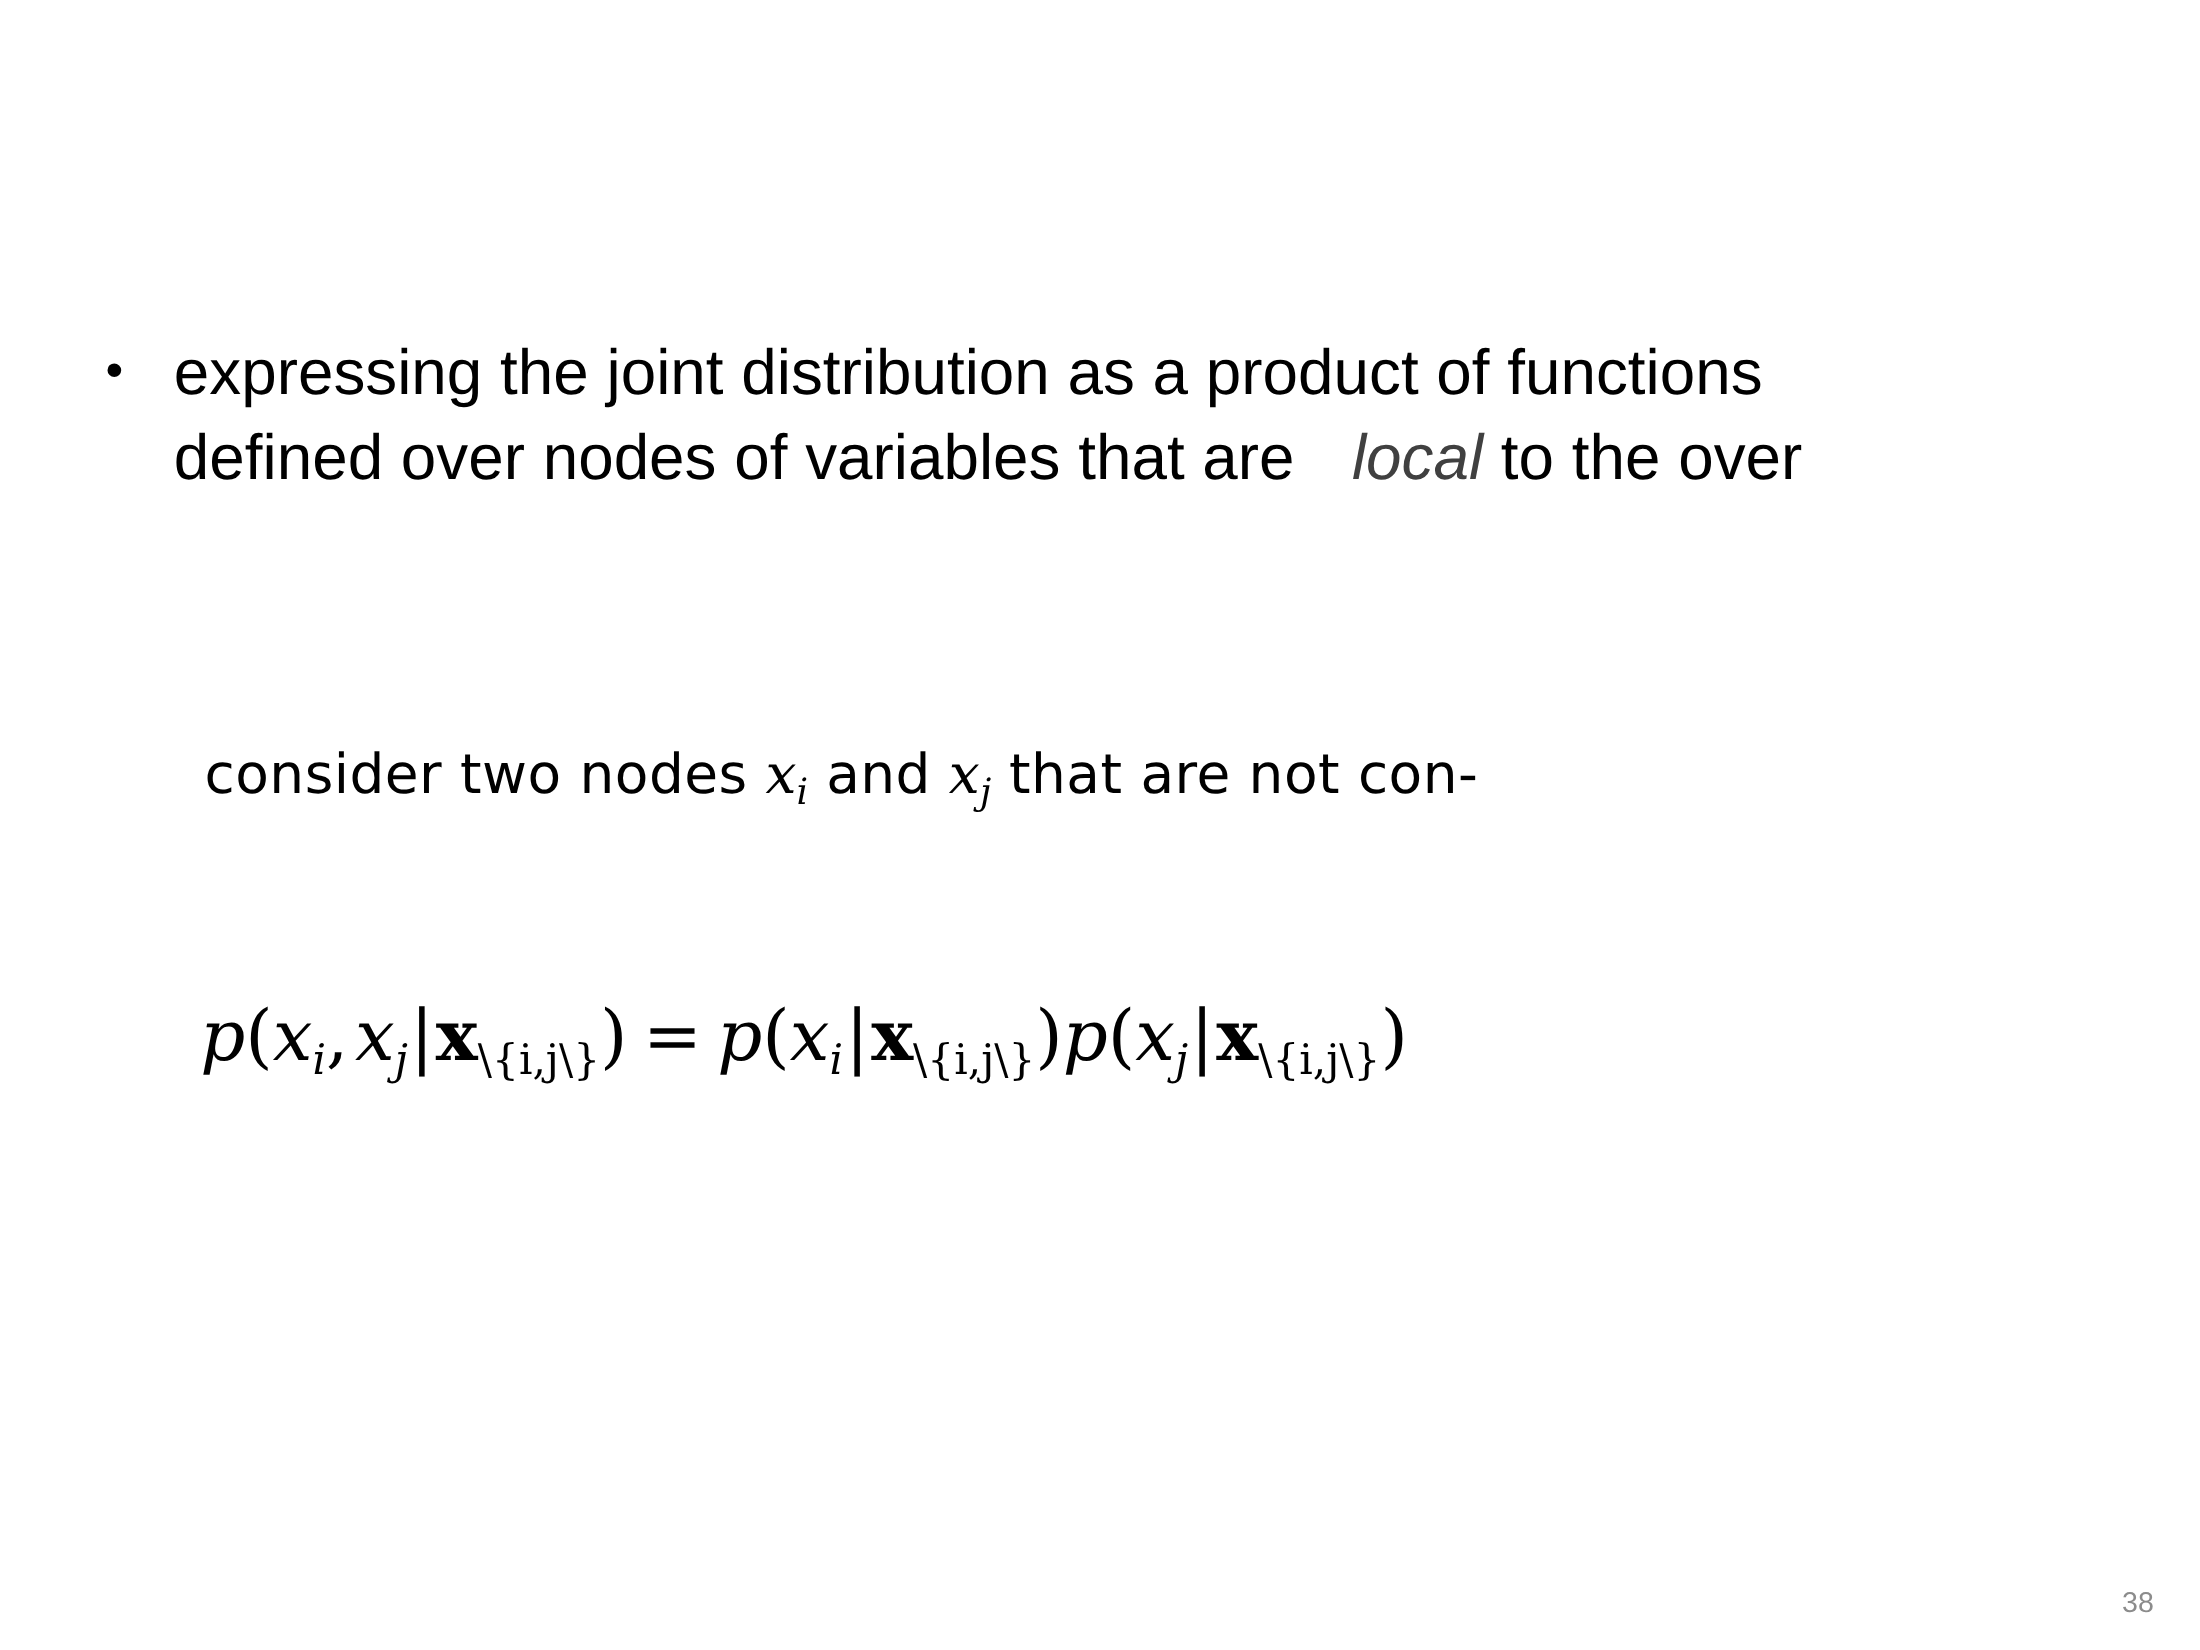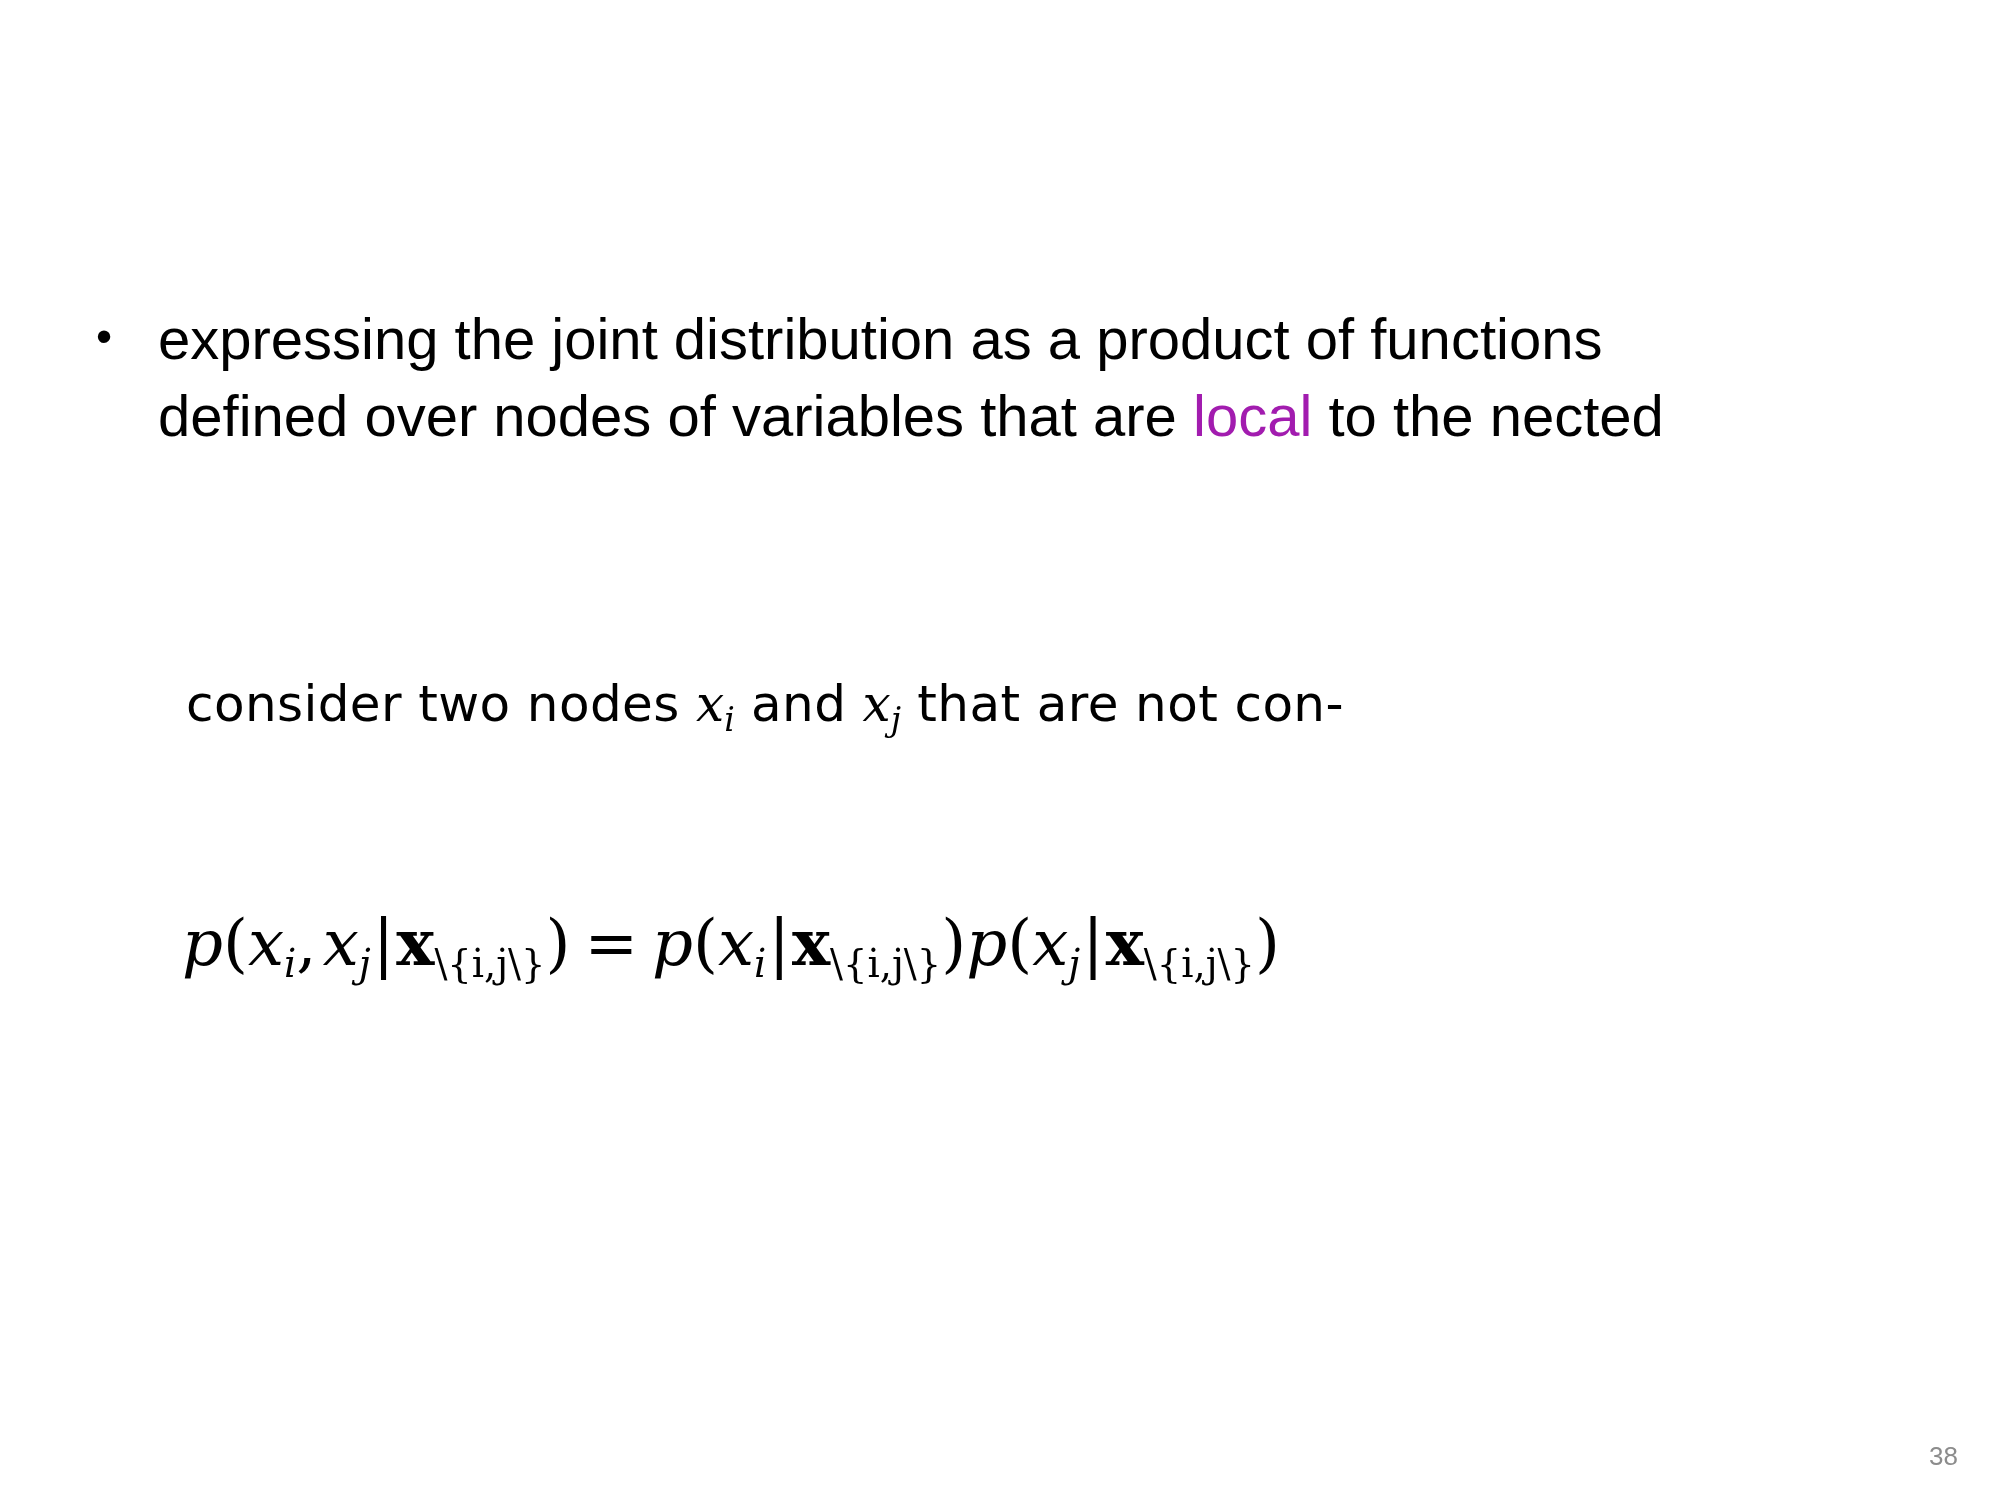--- a/index.html
+++ b/index.html
@@ -59,21 +59,23 @@
     font-size: 46px;
     line-height: 1.60;
     text-align: left;
     color: #000000;
   }
   .bullet-text {
     flex: 1 1 auto;
     max-width: 1640px;
   }
   .em-red {
-    color: #a21caf;
+    color: #404040;
+    font-style: italic;
+    margin-left: 36px;
   }
 
   
   .tex-para {
     position: absolute;
     left: 186px;
     top: 672px;
     width: 1660px;
     font-family: "DejaVu Sans", sans-serif;
     font-size: 50px;
@@ -139,21 +141,21 @@
 </style>
 </head>
 <body>
 
 <div class="slide">
 
 
   <div class="bullet-list">
     <div class="bullet-item">
       <span class="bullet-marker">•</span>
-      <span class="bullet-text"><span>expressing the joint distribution as a product of functions defined over nodes of variables that are </span><span class="em-red">local</span><span> to the nected</span></span>
+      <span class="bullet-text"><span>expressing the joint distribution as a product of functions defined over nodes of variables that are </span><span class="em-red">local</span><span> to the over</span></span>
     </div>
   </div>
 
   <div class="tex-para">
     <span class="ln"><span>consider two nodes </span><span class="mvar"><span>x</span><sub>i</sub></span><span> and </span><span class="mvar"><span>x</span><sub>j</sub></span><span> that are not con-</span></span>
   </div>
 
   <div class="equation">
     
     <span class="it">p</span><span class="up">(</span><span class="it">x</span><span class="sub">i</span><span class="comma">,</span><span class="it">x</span><span class="sub">j</span><span class="bar">|</span><span class="bfx">x</span><span class="subset">\{i,j\}</span><span class="up">)</span><span class="eq">=</span><span class="it">p</span><span class="up">(</span><span class="it">x</span><span class="sub">i</span><span class="bar">|</span><span class="bfx">x</span><span class="subset">\{i,j\}</span><span class="up">)</span><span class="it">p</span><span class="up">(</span><span class="it">x</span><span class="sub">j</span><span class="bar">|</span><span class="bfx">x</span><span class="subset">\{i,j\}</span><span class="up">)</span>

